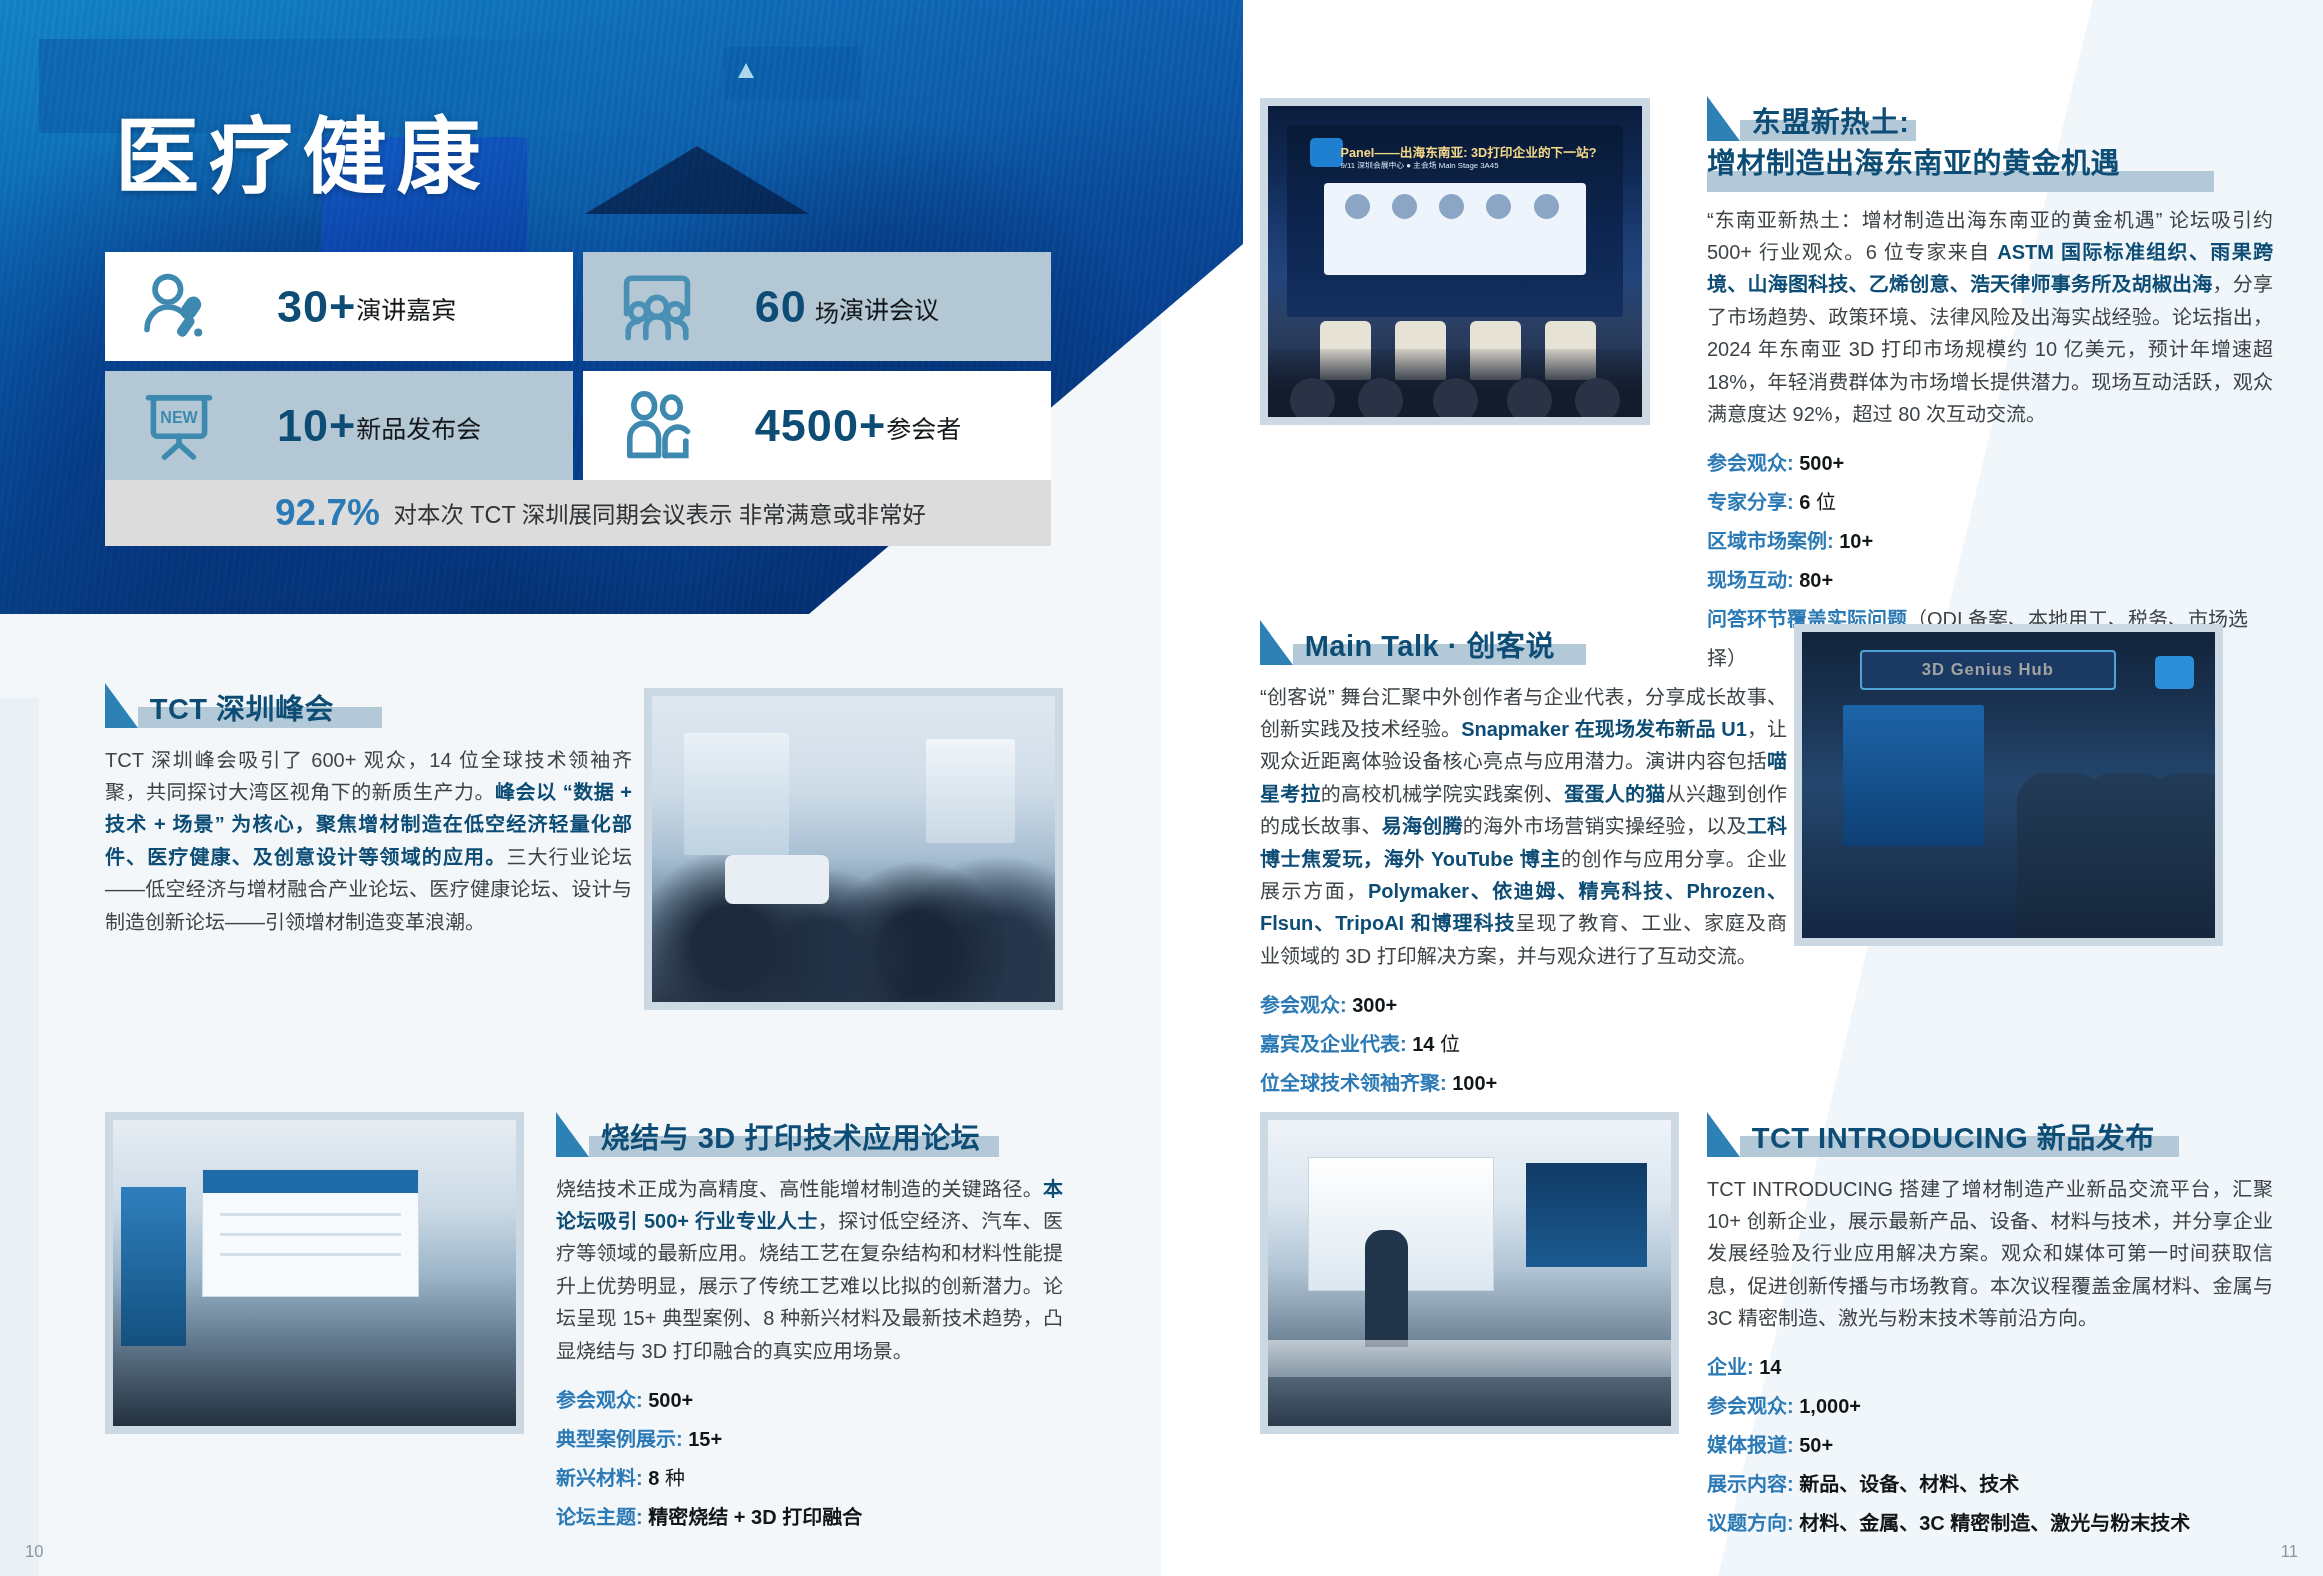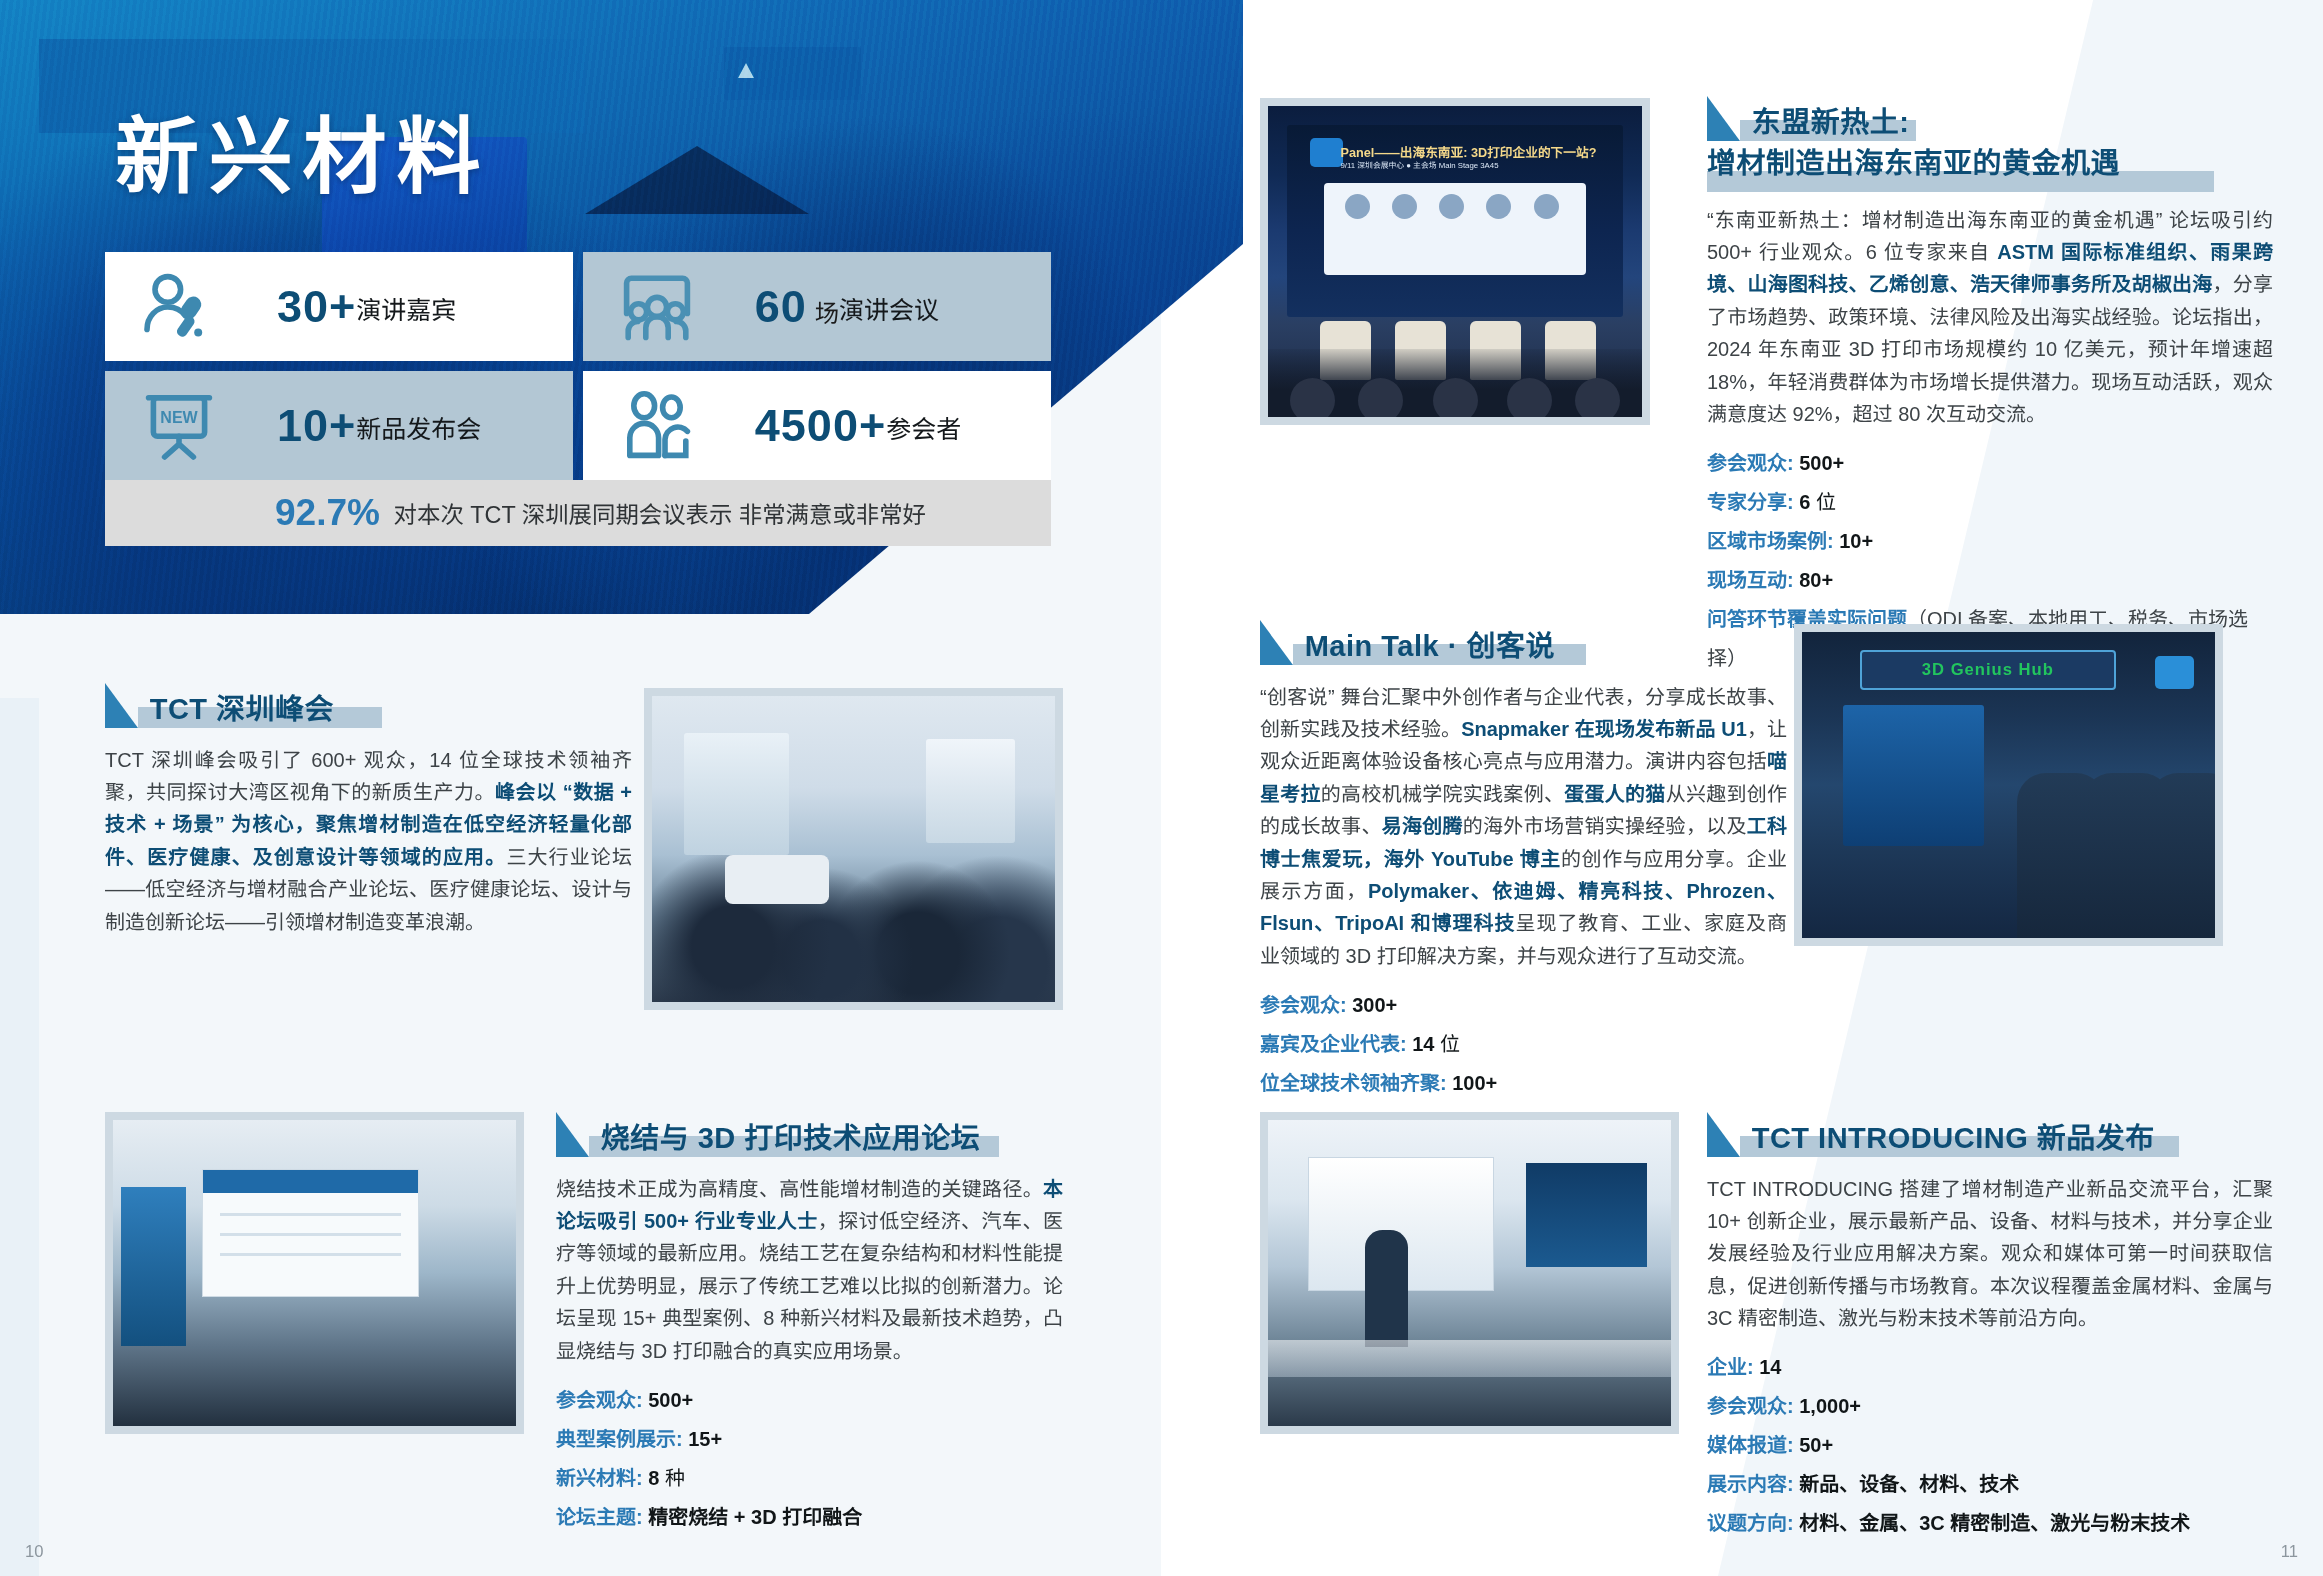--- a/index.html
+++ b/index.html
@@ -353,21 +353,21 @@
   .ph-maker .genius {
     position: absolute; left: 14%; top: 6%;
     width: 62%; height: 13%;
     background: #1b3a63;
     border: 2px solid #4fa3d8;
     border-radius: 3.9px;
   }
   .ph-maker .genius-txt {
     position: absolute; left: 0; top: 0; right: 0; bottom: 0;
     display: flex; align-items: center; justify-content: center;
-    font-size: 16.6px; font-weight: 700; color: #22c55e; letter-spacing: 1px;
+    font-size: 16.6px; font-weight: 700; color: #a3a3a3; letter-spacing: 1px;
   }
   .ph-maker .banner {
     position: absolute; left: 10%; top: 24%;
     width: 34%; height: 46%;
     background: linear-gradient(180deg,#1d64a8,#0e3f74);
     border-radius: 2.9px;
   }
   .ph-maker .tctmark {
     position: absolute; right: 5%; top: 8%;
     width: 39px; height: 33px;
@@ -454,21 +454,21 @@
 
   <div class="hero">
     <div class="hero-photo">
       <div class="hero-banner-strip"></div>
       <div class="hero-exit-sign"></div>
       <div class="hero-hello"></div>
       <div class="hero-tent"></div>
     </div>
   </div>
 
-  <div class="hero-title">新兴材料</div>
+  <div class="hero-title">医疗健康</div>
 
   <div class="stat-grid">
 
     <div class="stat-row">
 
       <div class="stat-card w-left bg-white">
         <div class="stat-icon">
           <svg viewBox="0 0 100 100" aria-hidden="true">
             <circle cx="36" cy="28" r="16" fill="none" stroke="#3e89b0" stroke-width="7"></circle>
             <path d="M10 78c0-16 12-28 26-28 9 0 17 4 22 11" fill="none" stroke="#3e89b0" stroke-width="7" stroke-linecap="round"></path>

